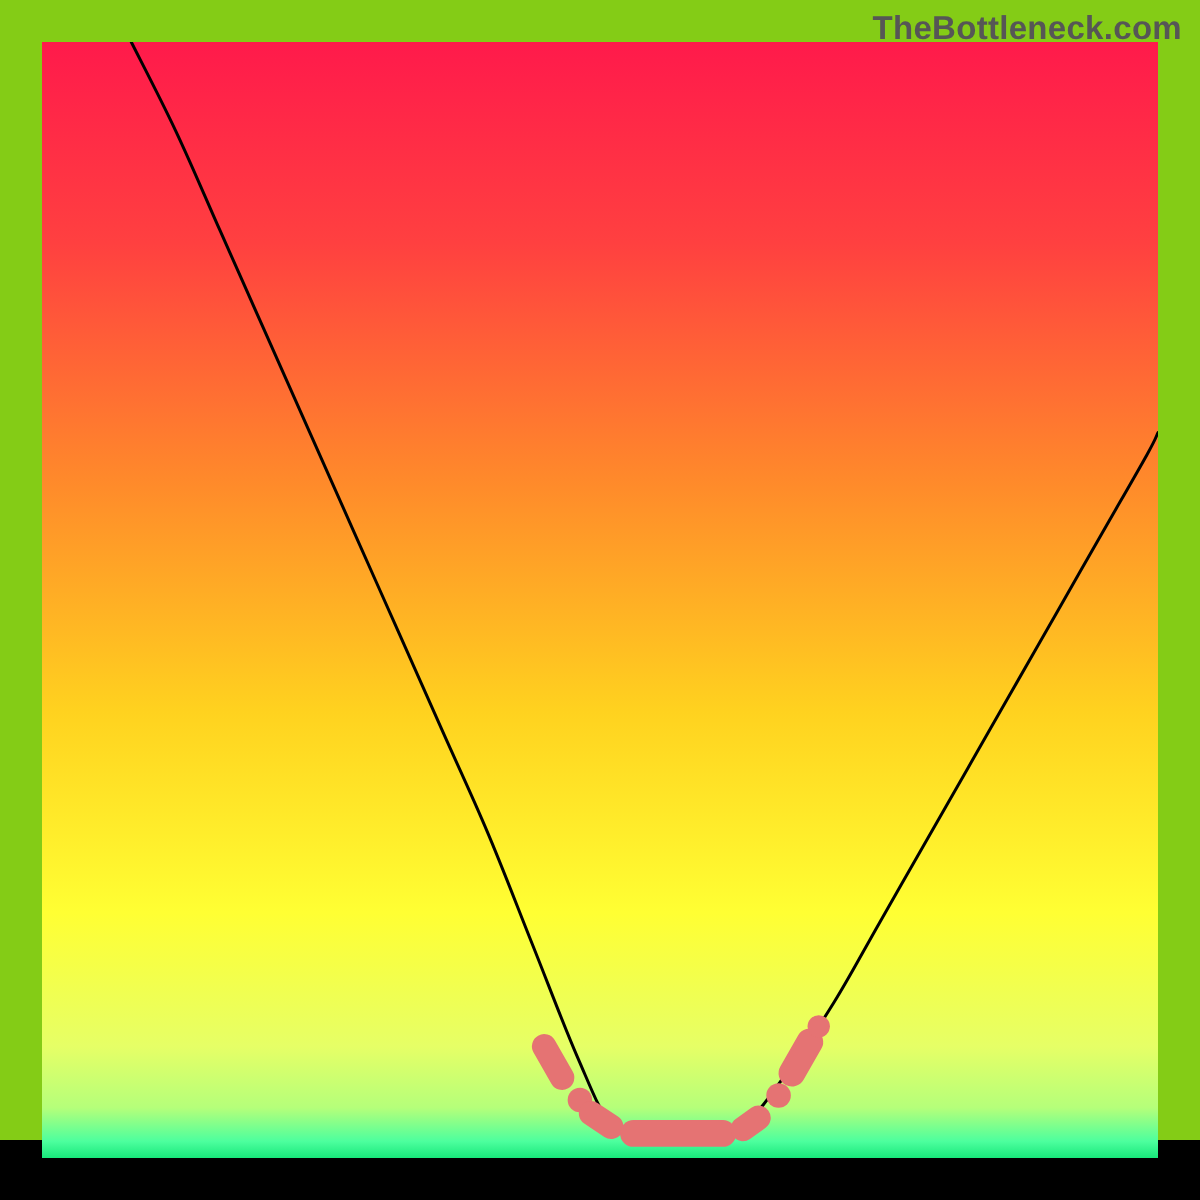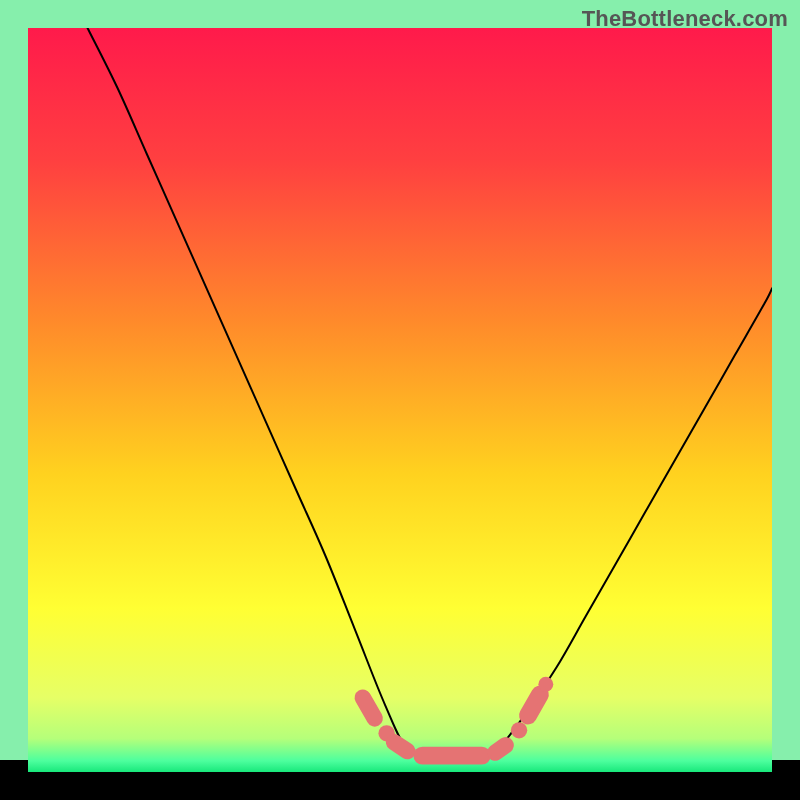--- a/index.html
+++ b/index.html
@@ -1,21 +1,21 @@
 <!DOCTYPE html>
 <html><head>
 <meta charset="utf-8">
 <style>
   * { margin: 0; padding: 0; box-sizing: border-box; }
   html, body { width: 800px; height: 800px; overflow: hidden; background: #000; }
   .frame {
     position: relative;
     width: 800px;
     height: 760px;
-    background: #86efac;
+    background: #84cc16;
   }
   .plot-area {
     position: absolute;
     left: 28px;
     top: 28px;
     width: 744px;
     height: 744px;
     overflow: hidden;
   }
   .gradient {

